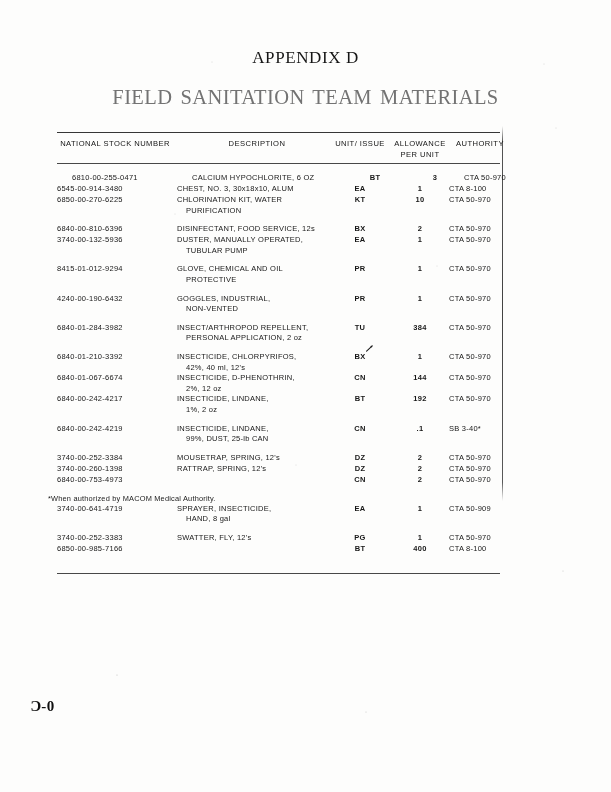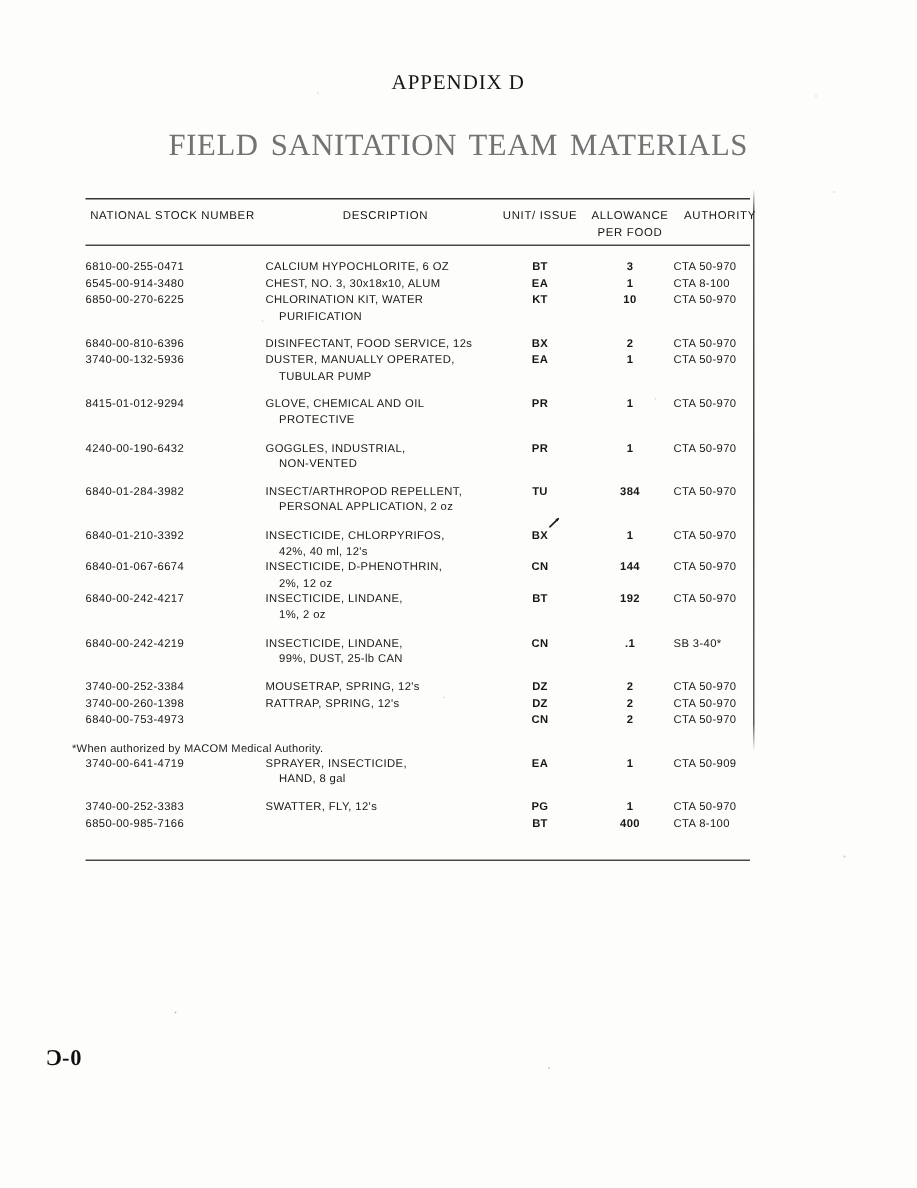--- a/index.html
+++ b/index.html
@@ -29,21 +29,21 @@
   }
 
   
   #appendix-label {
     position: absolute;
     top: 48px;
     left: 0;
     width: 611px;
     text-align: center;
     font-family: "Liberation Serif", serif;
-    font-size: 14px;
+    font-size: 17px;
     letter-spacing: .6px;
     color: #151515;
   }
   #doc-title {
     position: absolute;
     top: 86px;
     left: 0;
     width: 611px;
     text-align: center;
     font-family: "Liberation Serif", serif;
@@ -173,28 +173,28 @@
 
     <div class="rule"></div>
 
     <div id="thead">
       <div class="hcell" id="h-nsn">NATIONAL STOCK
 NUMBER</div>
       <div class="hcell" id="h-desc">DESCRIPTION</div>
       <div class="hcell" id="h-unit">UNIT/
 ISSUE</div>
       <div class="hcell" id="h-allow">ALLOWANCE
-PER FOOD</div>
+PER UNIT</div>
       <div class="hcell" id="h-auth">AUTHORITY</div>
     </div>
 
     <div class="rule thin"></div>
 
     <div id="tbody">
-        <div class="row" style="height: 10.6px;">
+        <div class="row" style="height: 10.6px; margin-left: 15px;">
           <div class="cell c-nsn">6810-00-255-0471</div>
           <div class="cell c-desc"><span>CALCIUM HYPOCHLORITE, 6 OZ</span></div>
           <div class="cell c-unit">BT</div>
           <div class="cell c-allow">3</div>
           <div class="cell c-auth">CTA 50-970</div>
         </div>
         <div class="row" style="height: 10.6px;">
           <div class="cell c-nsn">6545-00-914-3480</div>
           <div class="cell c-desc"><span>CHEST, NO. 3, 30x18x10, ALUM</span></div>
           <div class="cell c-unit">EA</div>

